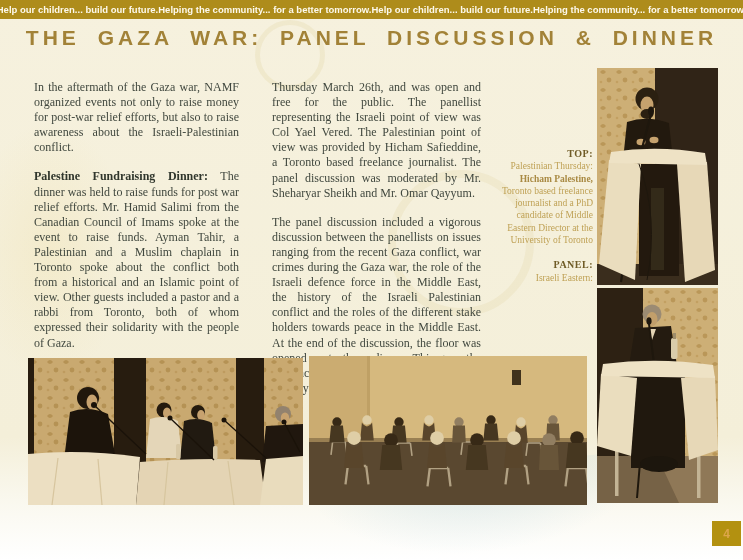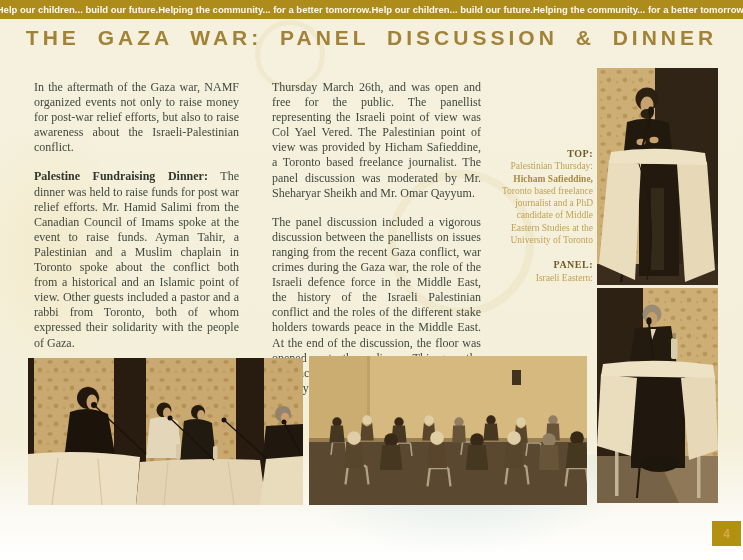--- a/index.html
+++ b/index.html
@@ -86,22 +86,22 @@
       <span>Thursday March 26th, and was open and free for the public. The panellist representing the Israeli point of view was Col Yael Vered. The Palestinian point of view was provided by Hicham Safieddine, a Toronto based freelance journalist. The panel discussion was moderated by Mr. Sheharyar Sheikh and Mr. Omar Qayyum.</span>
     </p>
     <p>
       <span>The panel discussion included a vigorous discussion between the panellists on issues ranging from the recent Gaza conflict, war crimes during the Gaza war, the role of the Israeli defence force in the Middle East, the history of the Israeli Palestinian conflict and the roles of the different stake holders towards peace in the Middle East. At the end of the discussion, the floor was opened up to the audience. This gave the audience a great opportunity to engage directly with the speakers. </span><span class="endmark">✳</span>
     </p>
   </div>
 
   <div class="caps">
     <div class="cap-label">TOP:</div>
     <div>Palestinian Thursday:</div>
-    <div class="cap-name">Hicham Safieddine,</div>
-    <div>Toronto based freelance journalist and a PhD candidate of Middle Eastern Studies at the University of Toronto</div>
+    <div class="cap-name">Hicham Palestine,</div>
+    <div>Toronto based freelance journalist and a PhD candidate of Middle Eastern Director at the University of Toronto</div>
     <div class="cap-label cap-gap">PANEL:</div>
     <div>Israeli Eastern:</div>
   </div>
 
   <div class="photo ph-top">
     <svg viewBox="0 0 121 217" preserveAspectRatio="none">
       <defs>
         <pattern id="dmk1" width="16" height="18" patternUnits="userSpaceOnUse">
           <rect width="16" height="18" fill="#cfb17a"></rect>
           <path d="M3,4 q3,-4 6,0 q-3,4 -6,0" fill="#b99759"></path>

